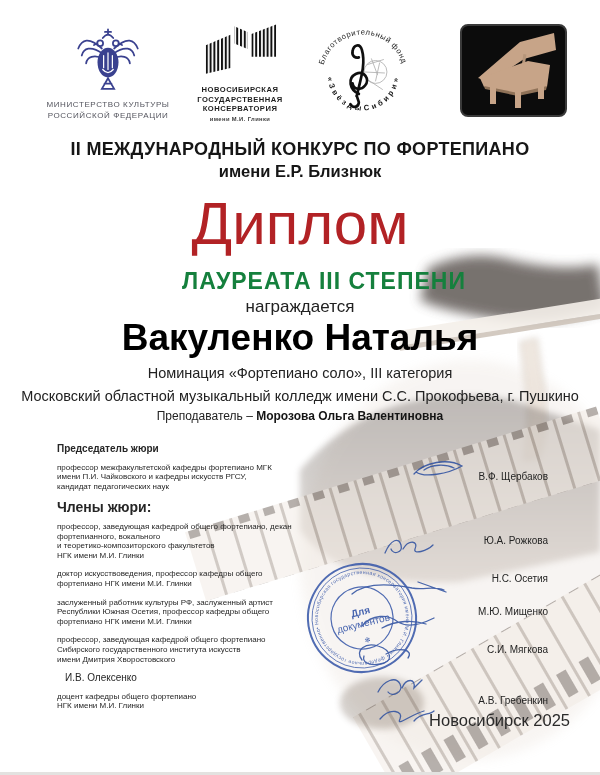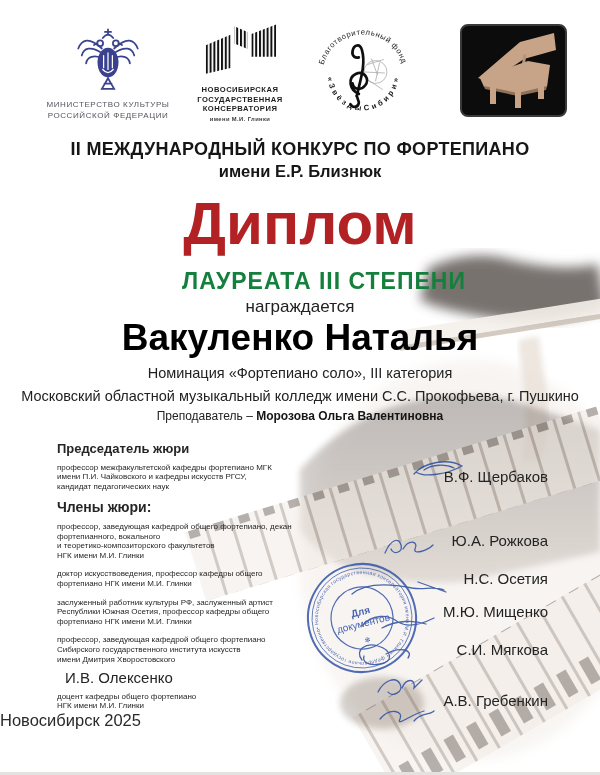--- a/index.html
+++ b/index.html
@@ -8,35 +8,35 @@
   .abs{position:absolute;}
   .center{left:0;width:600px;text-align:center;}
   
   .logo-col{display:flex;flex-direction:column;align-items:center;z-index:4;}
   .ministry-caption{font-size:8px;letter-spacing:.6px;color:#54555e;text-align:center;line-height:11px;margin-top:3px;}
   .cons-caption{font-size:7.6px;font-weight:bold;letter-spacing:.5px;color:#1d1d1d;text-align:center;line-height:9.5px;margin-top:5px;}
   .cons-caption-small{font-size:5.8px;font-weight:bold;color:#3a3a3a;letter-spacing:.4px;margin-top:2px;text-align:center;}
   
   .title1{top:139px;font-size:18px;font-weight:bold;letter-spacing:.3px;color:#161616;z-index:5;}
   .title2{top:162px;font-size:16.5px;font-weight:bold;color:#161616;z-index:5;}
-  .heading{top:192px;font-size:60px;line-height:64px;font-weight:bold;color:#b22225;z-index:5;}
+  .heading{top:192px;font-size:60px;line-height:64px;font-weight:normal;color:#b22225;z-index:5;}
   .award{top:268px;font-size:23px;font-weight:bold;letter-spacing:1px;color:#15803d;z-index:5;padding-left:24px;}
   .awardedto{top:297px;font-size:17px;color:#222;z-index:5;}
   .recipient{top:317px;font-size:37px;font-weight:bold;color:#000000;z-index:5;}
   .nomination{top:365px;font-size:14.5px;color:#222;z-index:5;}
   .institution{top:388px;font-size:14.5px;color:#222;z-index:5;}
   .teacher{top:409px;font-size:12px;color:#222;z-index:5;}
   .teacher b{font-weight:bold;color:#151515;}
-  .cityyear{top:711px;left:0;width:570px;text-align:left;font-size:16.5px;color:#2a2a2a;z-index:5;}
+  .cityyear{top:711px;left:0;width:570px;text-align:right;font-size:16.5px;color:#2a2a2a;z-index:5;}
   
   .jury{left:57px;top:444px;width:491px;z-index:5;font-size:8px;line-height:9.6px;color:#262626;}
-  .jury-header{font-weight:bold;font-size:13px;margin-bottom:9px;}
+  .jury-header{font-weight:bold;font-size:10px;margin-bottom:9px;}
   .jury-row{display:flex;justify-content:space-between;align-items:center;margin-bottom:9px;}
   .jury-role{white-space:pre-line;max-width:320px;}
-  .jury-name{font-size:15px;color:#242424;white-space:nowrap;padding-left:8px;}
+  .jury-name{font-size:10px;color:#242424;white-space:nowrap;padding-left:8px;}
   .members-header{font-weight:bold;font-size:14px;margin:12px 0 9px 0;}
   svg text{font-family:"Liberation Sans",sans-serif;}
   .page-edge{position:absolute;left:0;bottom:0;width:600px;height:3px;background:#e3e2e0;z-index:6;}
 </style>
 </head>
 <body>
 
 <svg class="abs" style="left:0;top:0;z-index:0;" width="600" height="775" viewBox="0 0 600 775">
   <defs>
     <filter id="soft">

